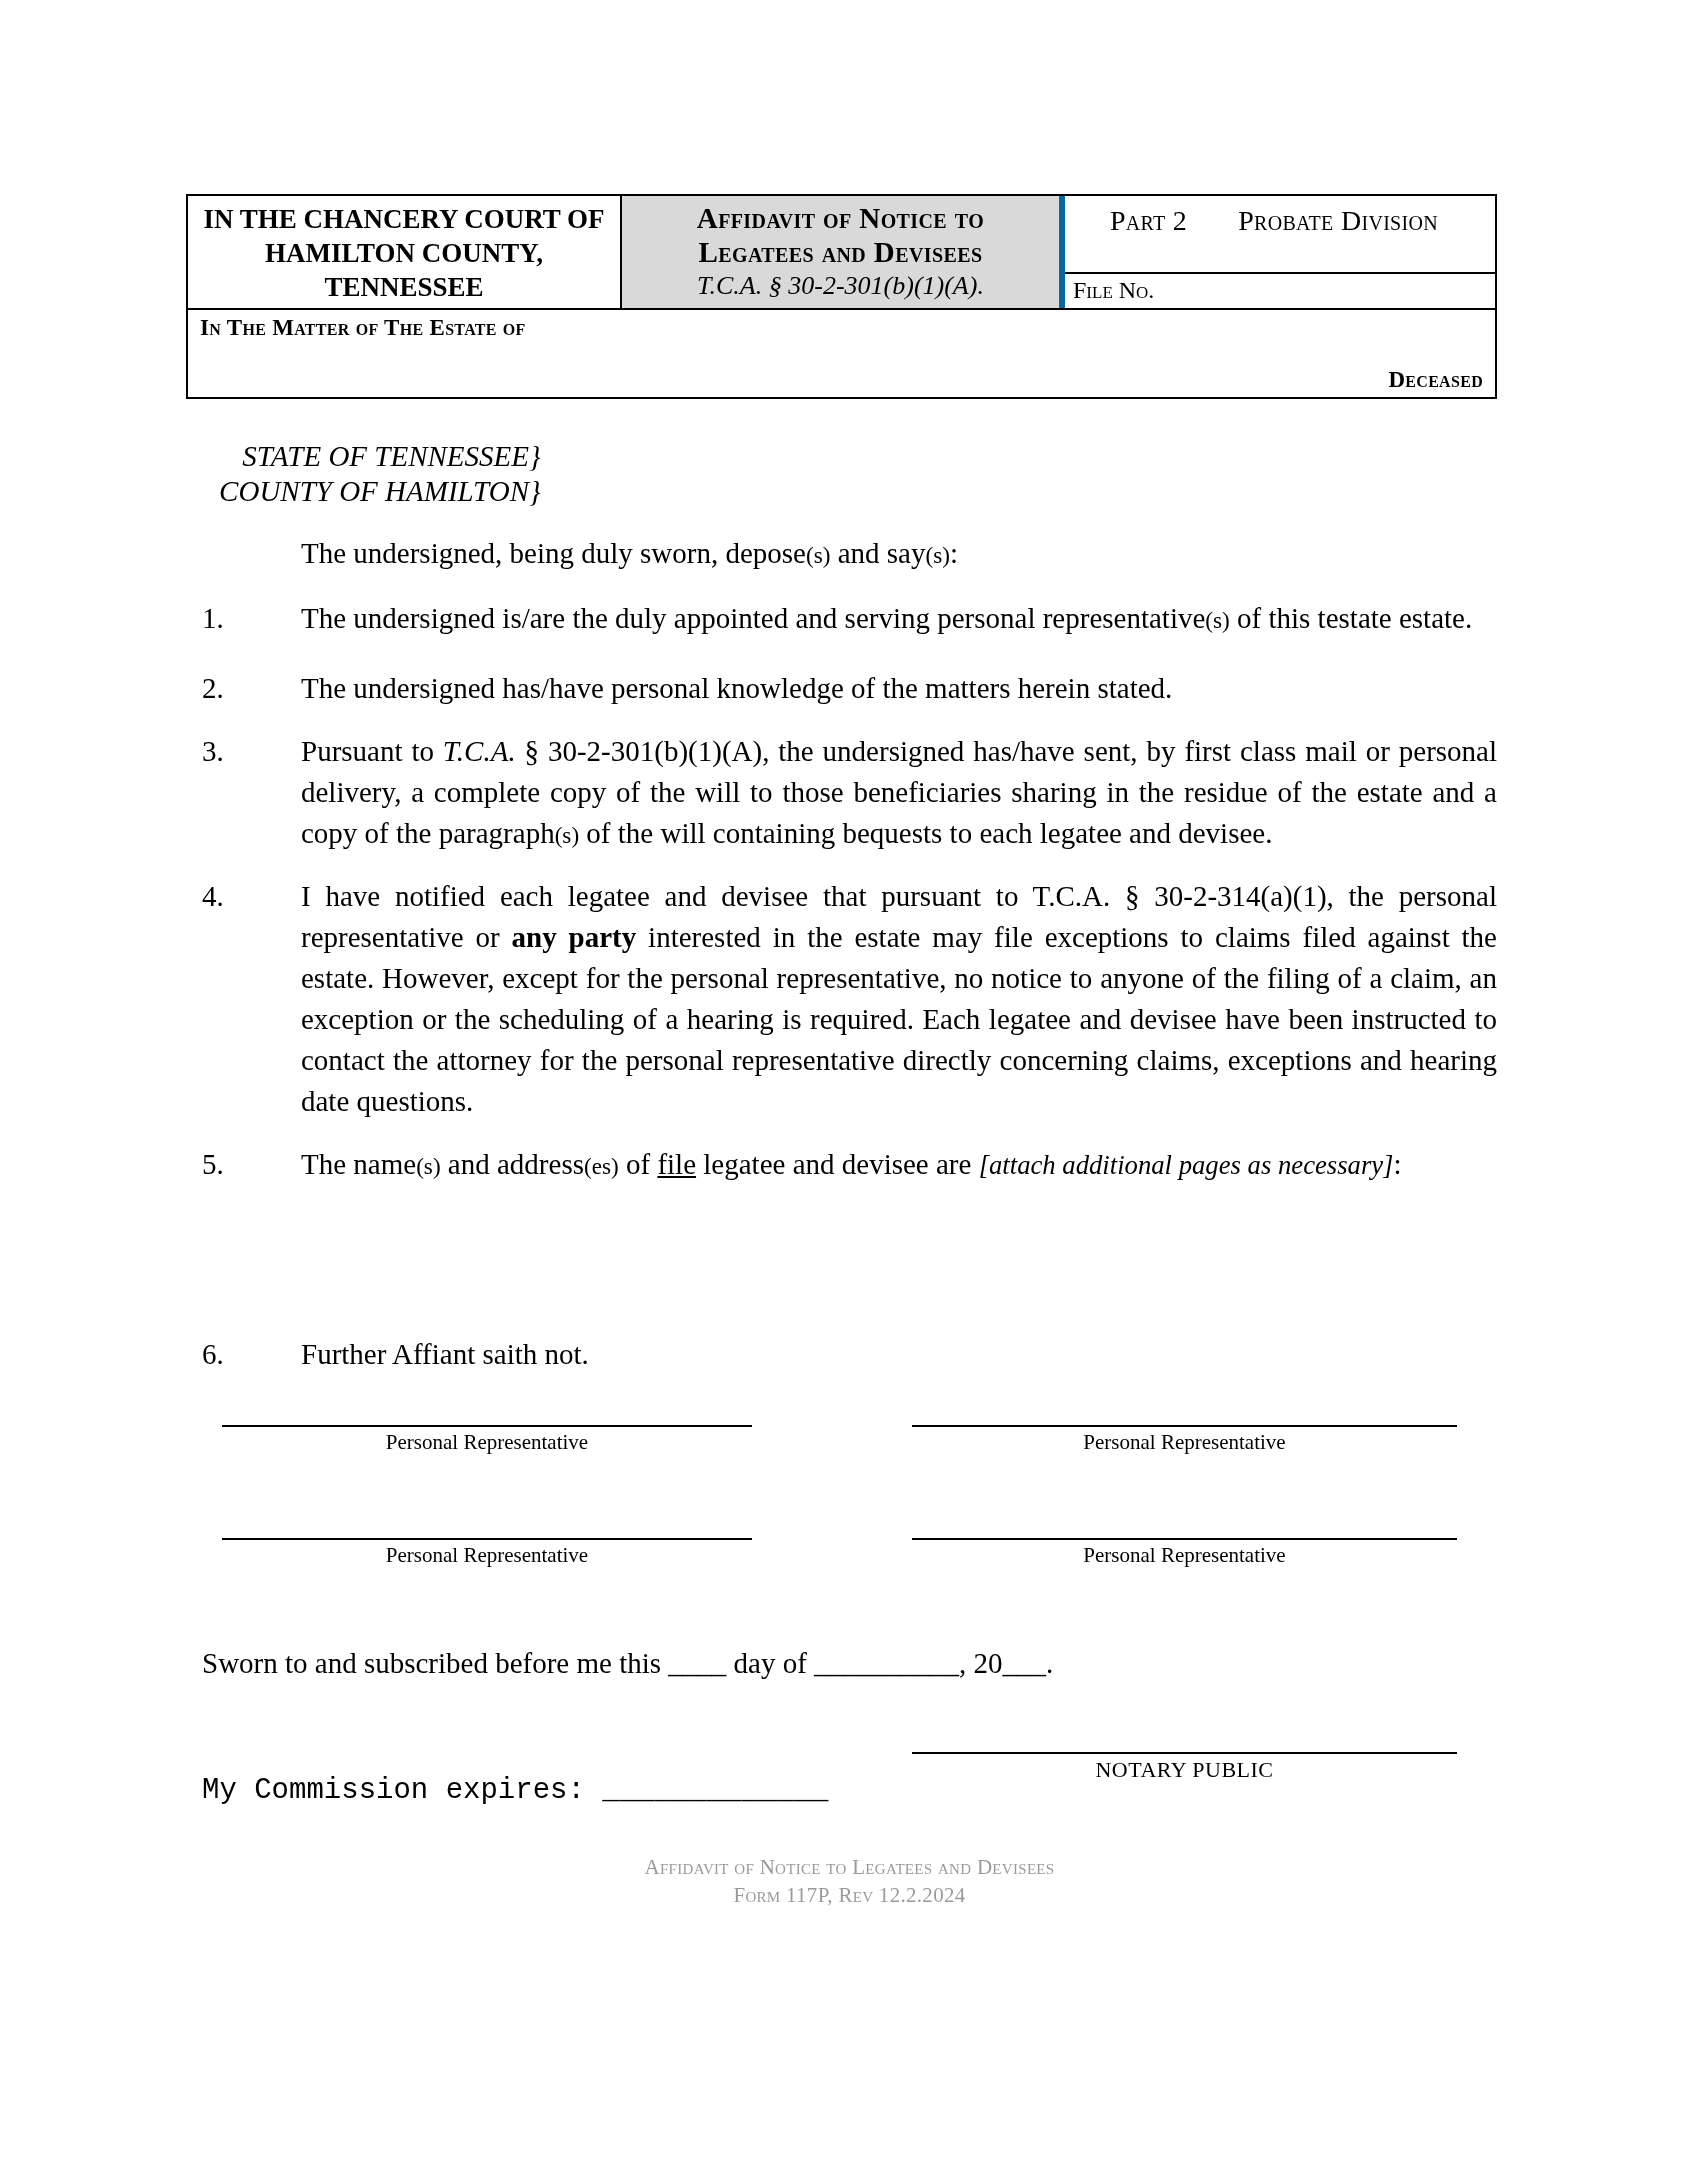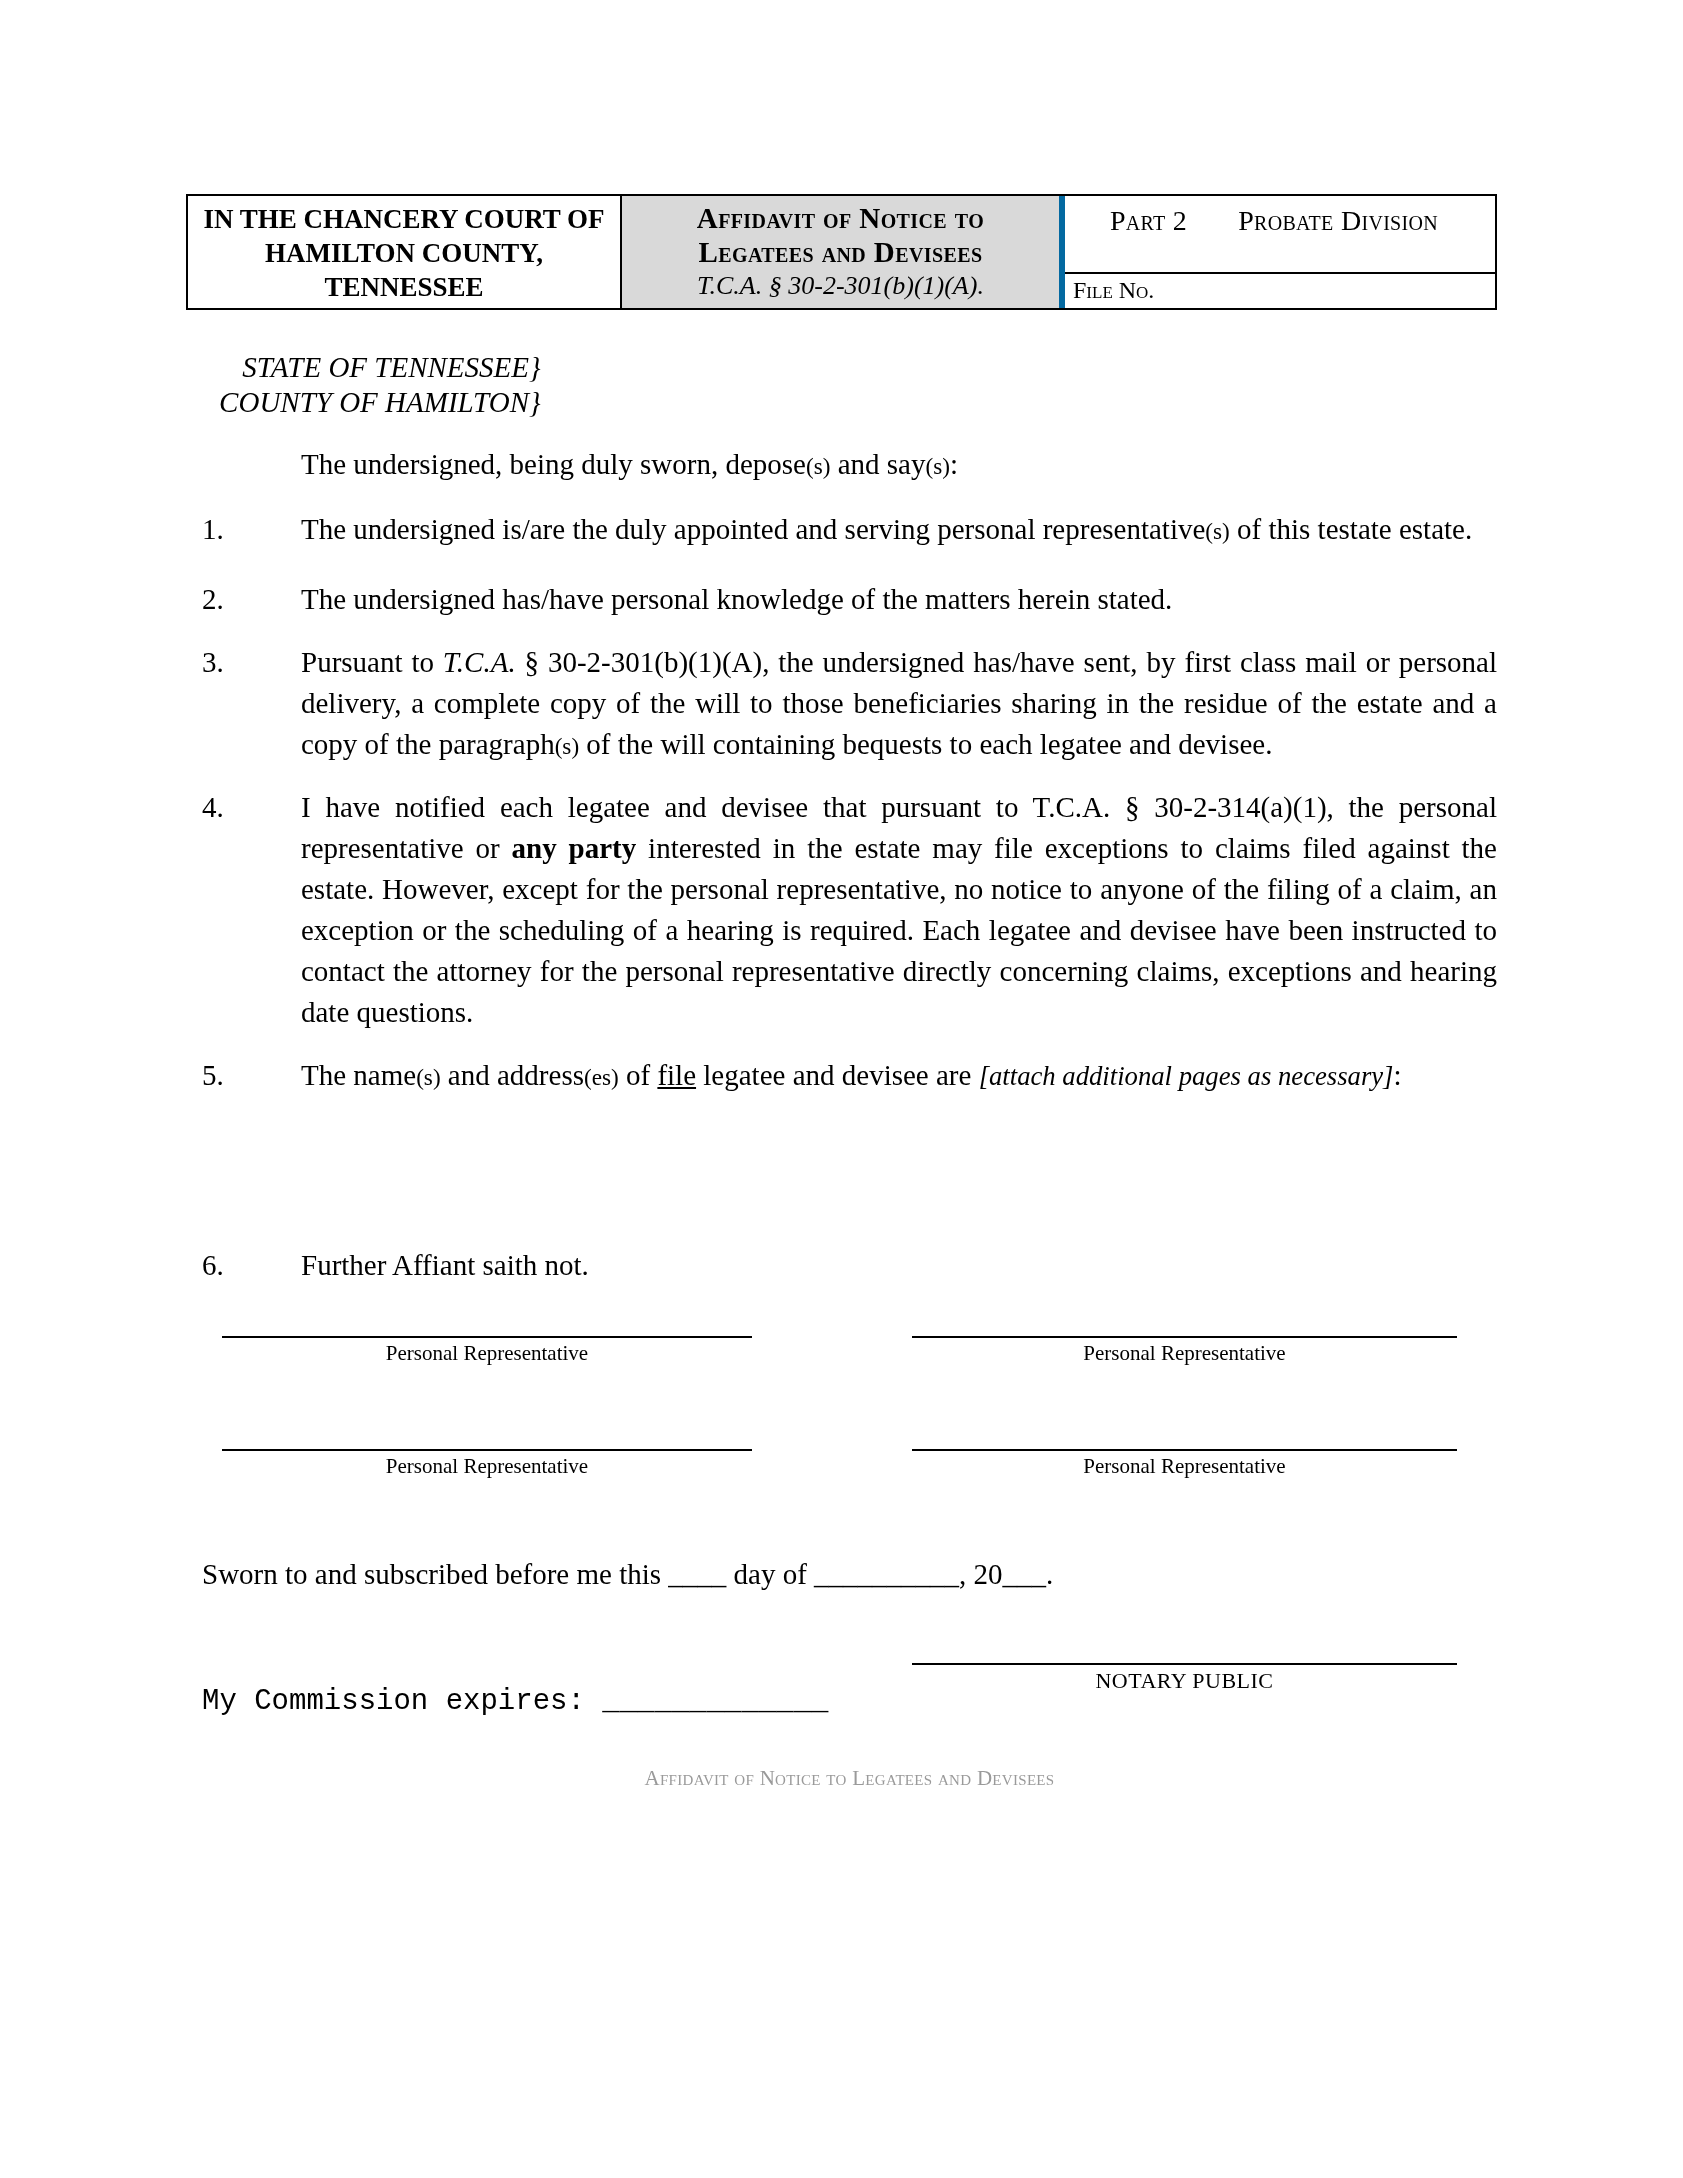--- a/index.html
+++ b/index.html
@@ -92,20 +92,25 @@
       <div class="cell-part">
         <div class="part-top">
           <span>Part 2</span><span class="division">Probate Division</span>
         </div>
         <div class="part-bottom">
           <span>File No.</span>
           <span class="file-blank"></span>
         </div>
       </div>
     </div>
+    <div class="cap-r2">
+      <div class="matter">In The Matter of The Estate of</div>
+      <div class="estate-blank"></div>
+      <div class="deceased">Deceased</div>
+    </div>
   </div>
 
   <div class="venue">
     <div class="venue-row">
       <span class="venue-text">STATE OF TENNESSEE</span>
       <span>}</span>
     </div>
     <div class="venue-row">
       <span class="venue-text">COUNTY OF HAMILTON</span>
       <span>}</span>
@@ -168,16 +173,17 @@
   <div class="notary-row">
     <div class="commission">My Commission expires: _____________</div>
     <div class="notary-block">
       <div class="notary-line"></div>
       <div class="notary-label">NOTARY PUBLIC</div>
     </div>
   </div>
 
   <div class="footer">
     <div>Affidavit of Notice to Legatees and Devisees</div>
+    <div>Form 117P, Rev 12.2.2024</div>
   </div>
 
 </div>
 
 
 </body></html>

